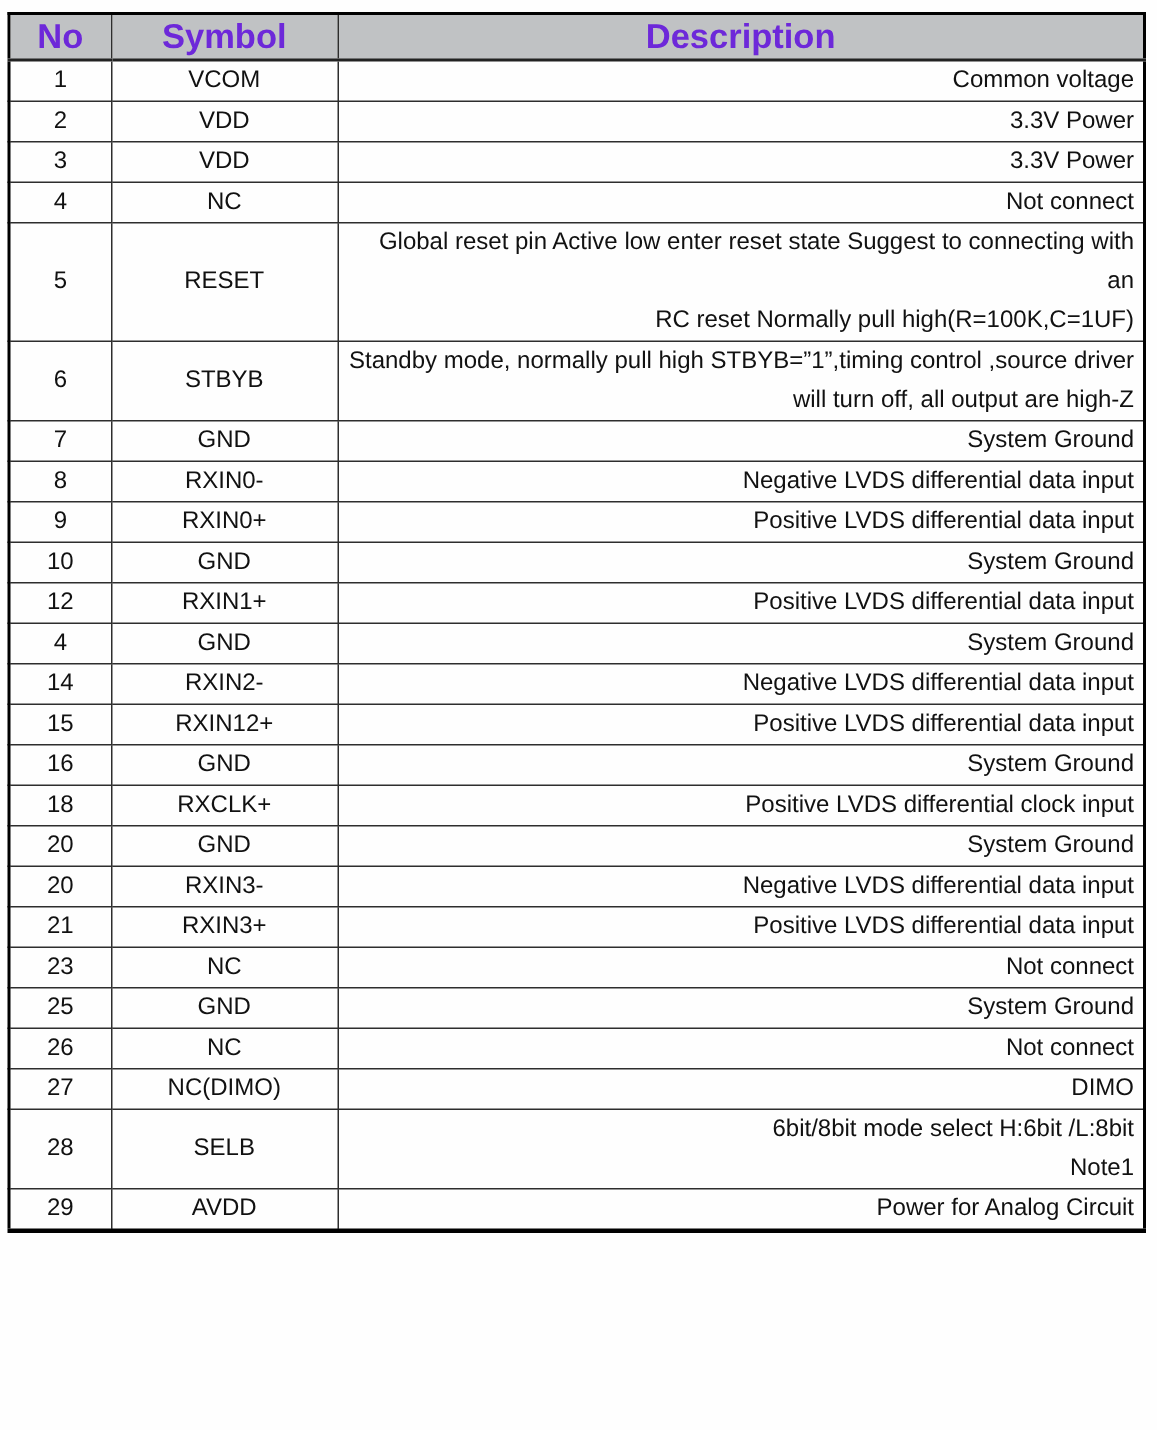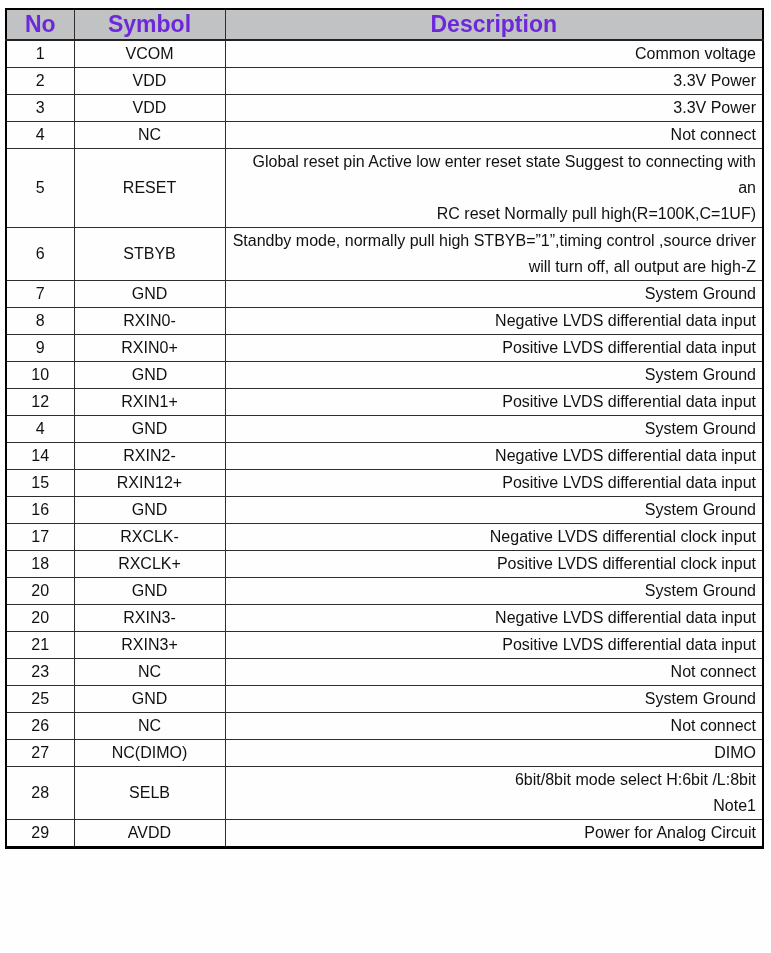--- a/index.html
+++ b/index.html
@@ -175,27 +175,20 @@
           </td>
         </tr>
         <tr data-name="table-row">
           <td data-name="cell-no">16</td>
           <td data-name="cell-symbol">GND</td>
           <td data-name="cell-description">
             <div data-name="description-line">System Ground</div>
           </td>
         </tr>
         <tr data-name="table-row">
-          <td data-name="cell-no">17</td>
-          <td data-name="cell-symbol">RXCLK-</td>
-          <td data-name="cell-description">
-            <div data-name="description-line">Negative LVDS differential clock input</div>
-          </td>
-        </tr>
-        <tr data-name="table-row">
           <td data-name="cell-no">18</td>
           <td data-name="cell-symbol">RXCLK+</td>
           <td data-name="cell-description">
             <div data-name="description-line">Positive LVDS differential clock input</div>
           </td>
         </tr>
         <tr data-name="table-row">
           <td data-name="cell-no">20</td>
           <td data-name="cell-symbol">GND</td>
           <td data-name="cell-description">

